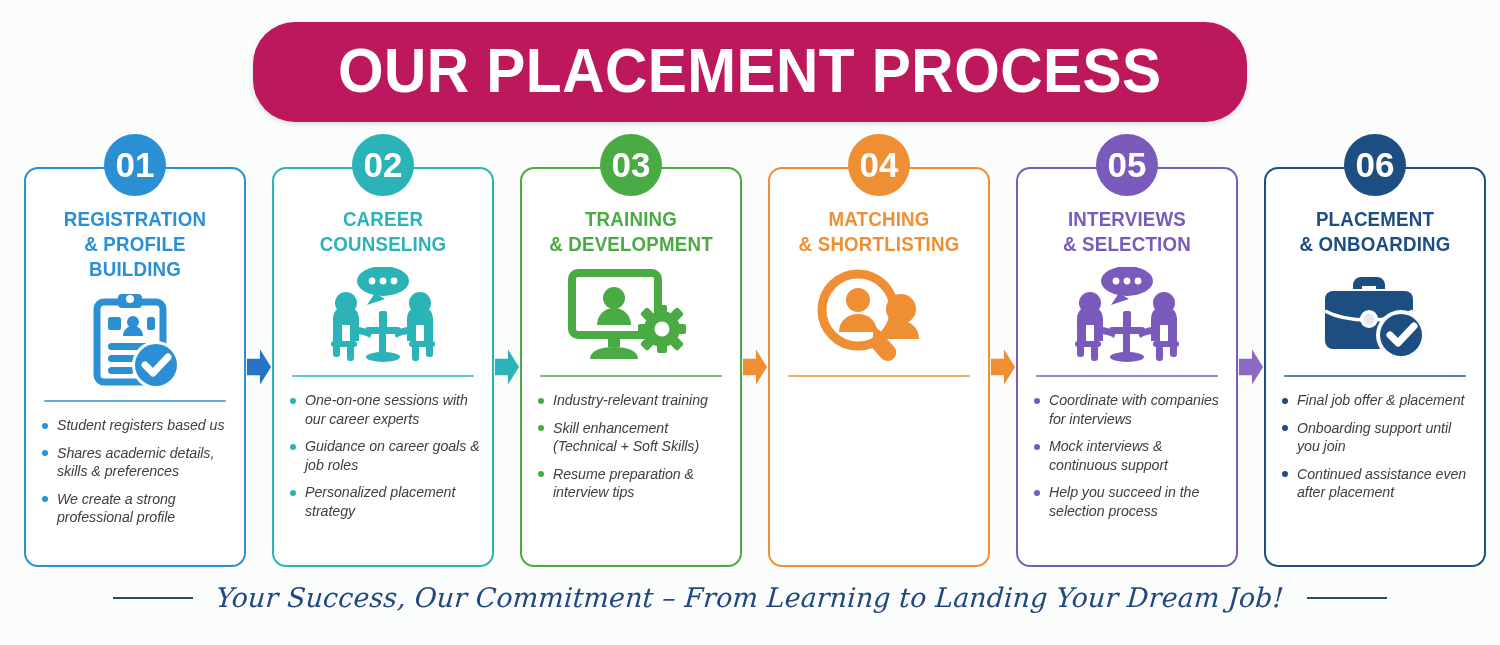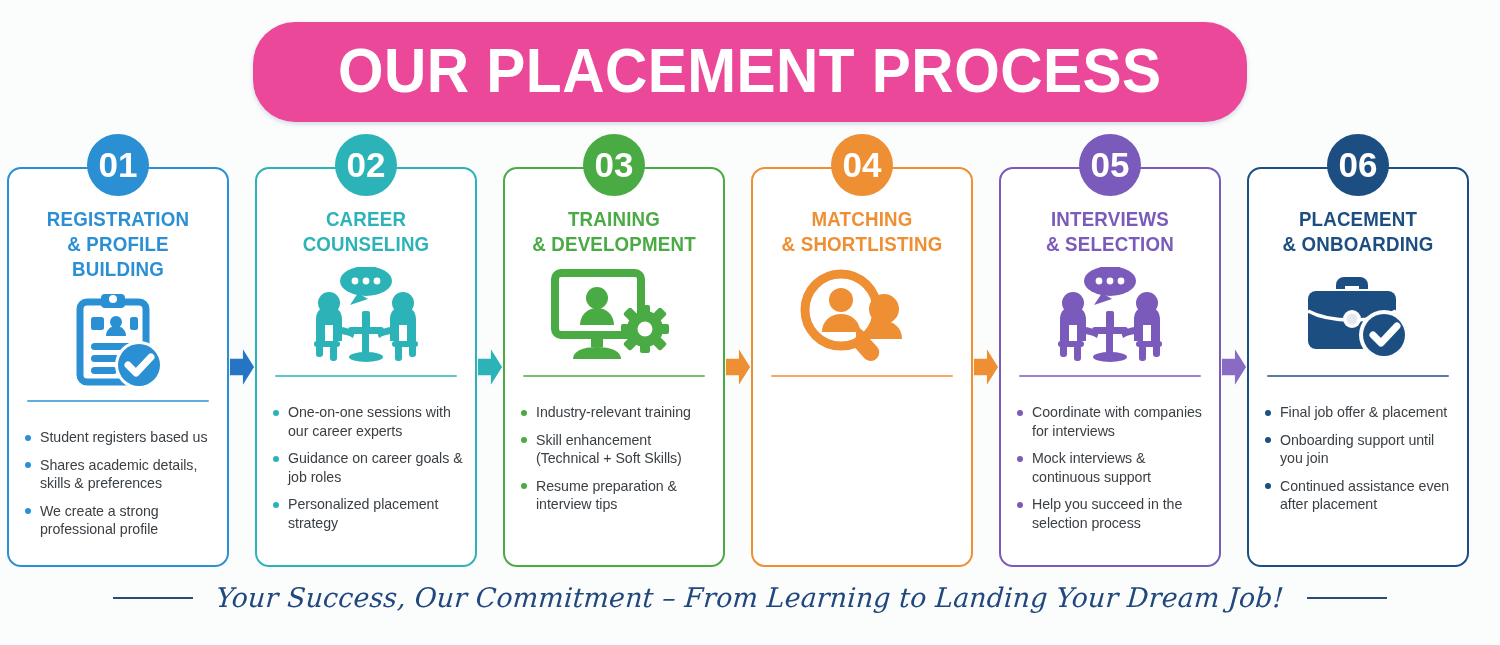--- a/index.html
+++ b/index.html
@@ -19,21 +19,21 @@
   
   .title-wrap {
     position: absolute;
     top: 22px;
     left: 0;
     width: 1500px;
     display: flex;
     justify-content: center;
   }
   .title-banner {
-    background: #ec4899;
+    background: #be185d;
     border-radius: 42px;
     padding: 10px 54px 14px;
     box-shadow: 0 2px 5px rgba(20,50,90,0.18);
   }
   .title-banner h1 {
     margin: 0;
     font-family: "Liberation Sans Narrow", "Liberation Sans", sans-serif;
     font-size: 63px;
     line-height: 76px;
     font-weight: bold;
@@ -41,21 +41,21 @@
     color: #ffffff;
     text-align: center;
     transform: scaleX(0.93);
     white-space: nowrap;
   }
 
   
   .row {
     position: absolute;
     top: 167px;
-    left: 7px;
+    left: 24px;
     width: 1472px;
     height: 400px;
     display: flex;
     align-items: flex-start;
   }
   .card {
     position: relative;
     width: 222px;
     height: 400px;
     background: #ffffff;
@@ -104,22 +104,23 @@
   .icon-box svg { display: block; }
   .divider {
     height: 2px;
     background: var(--accent);
     opacity: 0.75;
     margin: 6px 18px 0;
     border-radius: 1px;
   }
   ul.bullets {
     list-style: none;
-    margin: 26px 10px 0 14px;
+    margin: 14px 10px 0 14px;
     padding: 0;
+    font-style: italic;
   }
   ul.bullets li {
     position: relative;
     padding-left: 17px;
     margin-bottom: 9px;
     font-size: 14.2px;
     line-height: 18.5px;
     color: #3b4045;
     letter-spacing: -0.05px;
   }

